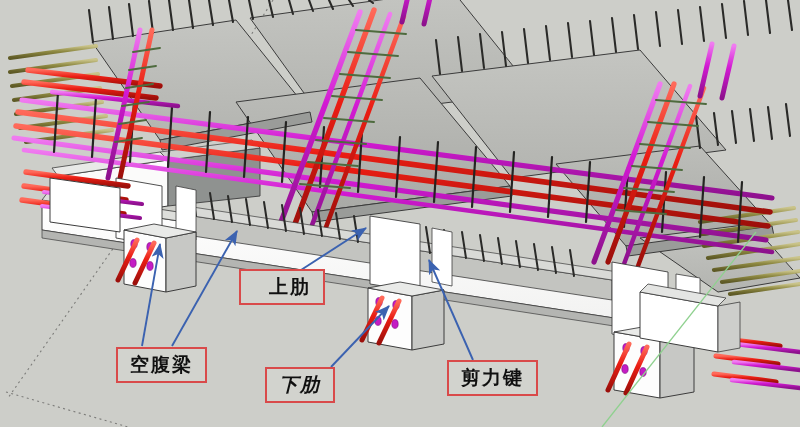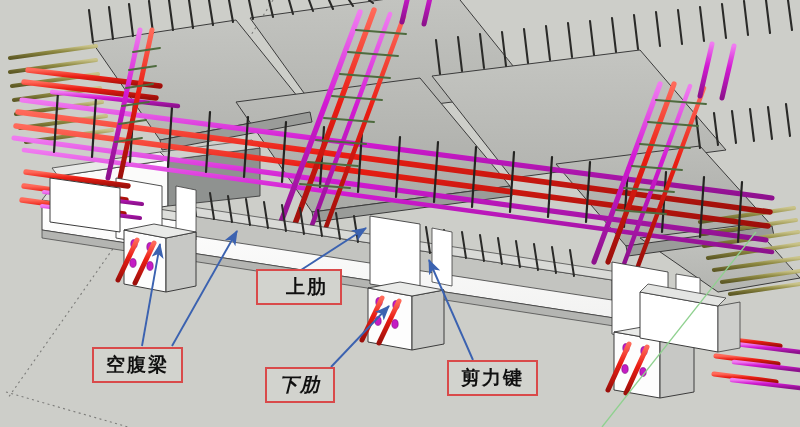--- a/index.html
+++ b/index.html
@@ -372,22 +372,22 @@
     <g id="arrows" stroke="#3b62b0" stroke-width="1.9" fill="none" marker-end="url(#arrowHead)">
       <line x1="142" y1="346" x2="160" y2="244"></line>
       <line x1="172" y1="346" x2="237" y2="231"></line>
       <line x1="301" y1="270" x2="366" y2="228"></line>
       <line x1="331" y1="367" x2="389" y2="306"></line>
       <line x1="473" y1="360" x2="429" y2="260"></line>
     </g>
   </svg>
 
   <div id="overlay">
-    <div class="lbl" style="left:92px;top:347px;">空腹梁</div>
-
-    <div class="lbl" style="left:256px;top:269px;padding-left:28px;">上肋</div>
+    <div class="lbl" style="left:116px;top:347px;">空腹梁</div>
+
+    <div class="lbl" style="left:239px;top:269px;padding-left:28px;">上肋</div>
 
     <div class="lbl" style="left:265px;top:367px;font-style:italic;">下肋</div>
 
     <div class="lbl" style="left:447px;top:360px;">剪力键</div>
   </div>
 
 </div>
 
 </body></html>

